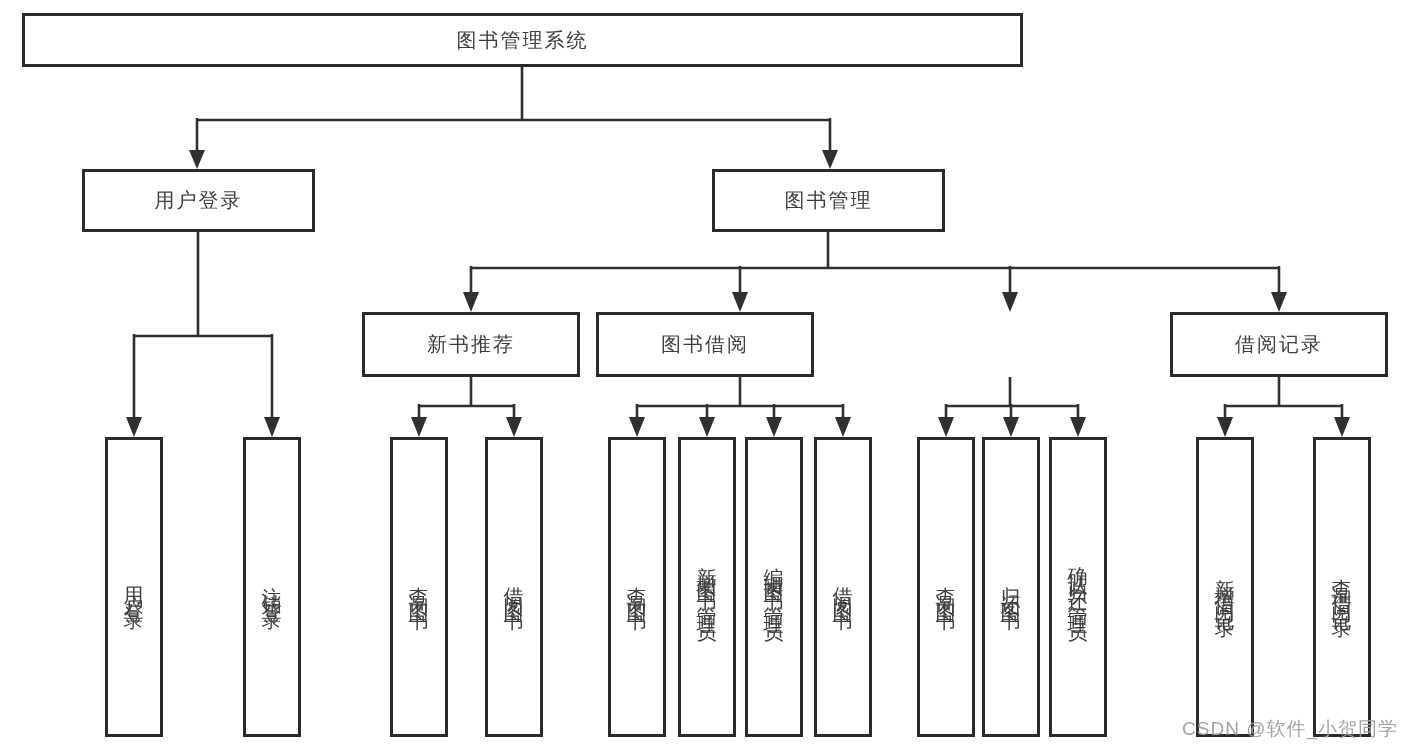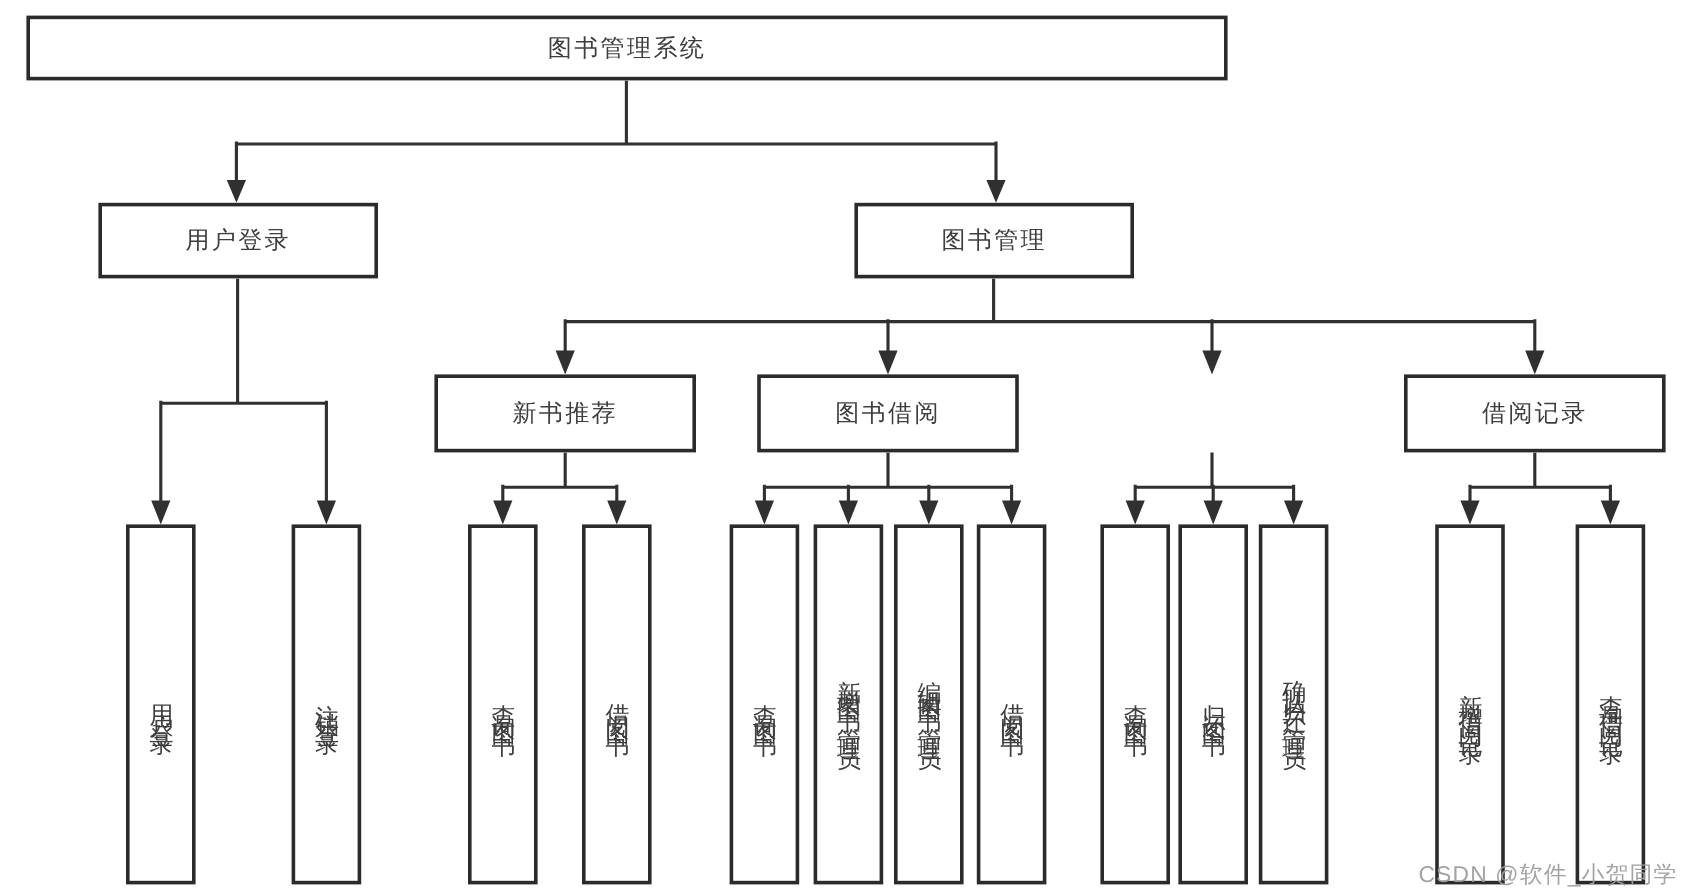--- a/index.html
+++ b/index.html
@@ -44,21 +44,21 @@
   }
 
   .node.root  { left: 22px;  top: 13px;  width: 1001px; height: 54px; }
 
   .node.lvl2  { top: 169px; height: 63px; width: 233px; }
   .node.lvl2.p0 { left: 82px; }
   .node.lvl2.p1 { left: 712px; }
 
   .node.lvl3  { top: 312px; height: 65px; width: 218px; }
   .node.lvl3.p0 { left: 362px; }
-  .node.lvl3.p1 { left: 631px; }
+  .node.lvl3.p1 { left: 596px; }
   .node.lvl3.p2 { left: 901px; }
   .node.lvl3.p3 { left: 1170px; }
 
   .leaf {
     position: absolute;
     top: 437px;
     width: 58px;
     height: 300px;
     background: #ffffff;
     border: 3px solid #2b2b2b;

